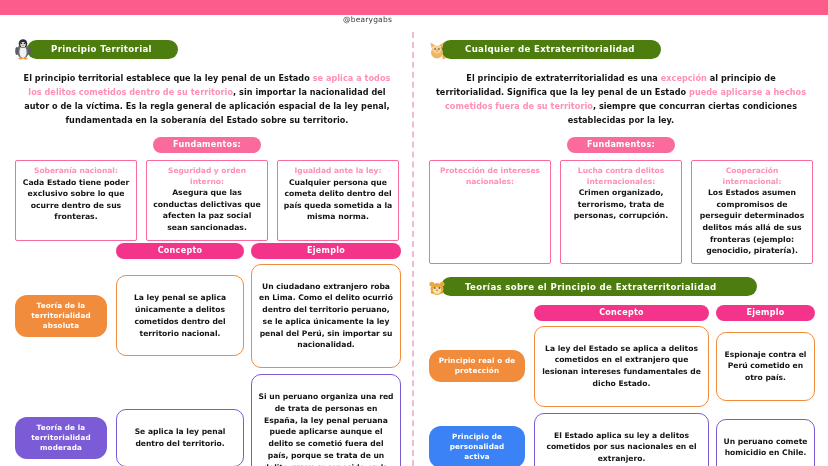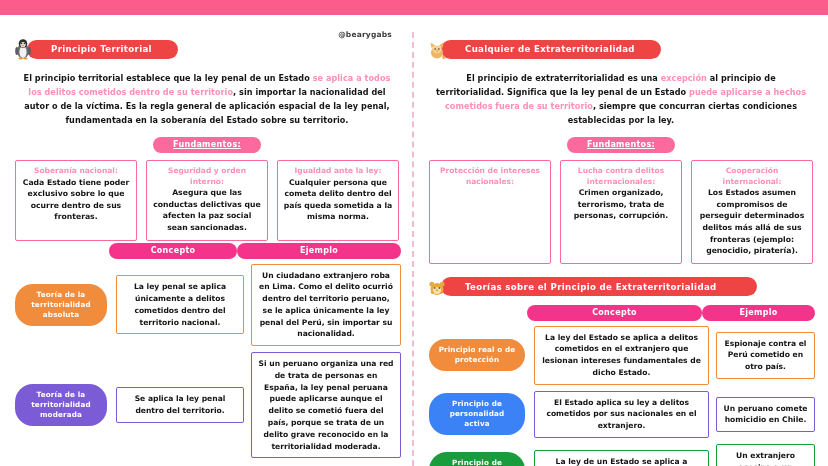--- a/index.html
+++ b/index.html
@@ -42,24 +42,24 @@
 
   .column {
     width: 414px;
     padding: 6px 11px 0 11px;
     position: relative;
   }
 
   
   .watermark {
     position: absolute;
-    top: 15px;
+    top: 0;
     right: 22px;
     font-size: 7.5px;
-    font-weight: bold;
+    font-weight: normal;
     color: #3b3b3b;
     letter-spacing: .2px;
   }
 
   
   .title-row {
     display: flex;
     align-items: center;
     margin-top: 16px;
     margin-bottom: 8px;
@@ -67,21 +67,21 @@
   }
   .title-icon {
     width: 24px;
     height: 24px;
     flex: 0 0 24px;
     position: relative;
     z-index: 2;
     margin-right: -8px;
   }
   .title-pill {
-    background: #ef4444;
+    background: #4d7c0f;
     color: #ffffff;
     font-size: 8.6px;
     font-weight: bold;
     letter-spacing: .35px;
     padding: 4.5px 26px 4.5px 24px;
     border-radius: 14px;
     display: inline-block;
     white-space: nowrap;
   }
   .title-pill.wide { padding-right: 40px; }
@@ -105,21 +105,20 @@
     margin: 9px 0 7px 0;
   }
   .mini-pill {
     background: #fb6a9c;
     color: #ffffff;
     font-size: 8px;
     font-weight: bold;
     letter-spacing: .3px;
     padding: 3.5px 20px;
     border-radius: 12px;
-    text-decoration: underline;
   }
 
   
   .cards {
     display: flex;
     gap: 9px;
     padding: 0 4px;
   }
   .card {
     flex: 1 1 0;
@@ -147,20 +146,21 @@
   }
 
   
   .table {
     margin-top: 2px;
     padding: 0 2px;
   }
   .thead {
     display: flex;
     align-items: center;
+    gap: 7px;
     margin-bottom: 5px;
     justify-content: center;
   }
   .th-spacer { flex: 0 0 96px; }
   .th {
     background: #f4348a;
     color: #ffffff;
     font-size: 8px;
     font-weight: bold;
     letter-spacing: .3px;
@@ -178,35 +178,35 @@
     margin-bottom: 6px;
   }
   .pill-cell { flex: 0 0 96px; display: flex; justify-content: center; }
   .pill {
     color: #ffffff;
     font-size: 7.2px;
     font-weight: bold;
     line-height: 1.4;
     text-align: center;
     padding: 6px 7px;
-    border-radius: 18px;
+    border-radius: 12px;
     width: 92px;
     letter-spacing: .15px;
   }
   .cell {
     border-width: 1.5px;
     border-style: solid;
-    border-radius: 2px;
+    border-radius: 10px;
     background: #ffffff;
     color: #141414;
     font-size: 7.6px;
     font-weight: bold;
     line-height: 1.55;
     text-align: center;
-    padding: 5px 5px;
+    padding: 16px 5px;
     display: flex;
     align-items: center;
     justify-content: center;
   }
   .cell.concept { flex: 0 0 128px; }
   .cell.example { flex: 1 1 auto; }
 
   
   .col-right .th-spacer { flex: 0 0 100px; }
   .col-right .pill-cell { flex: 0 0 100px; }

